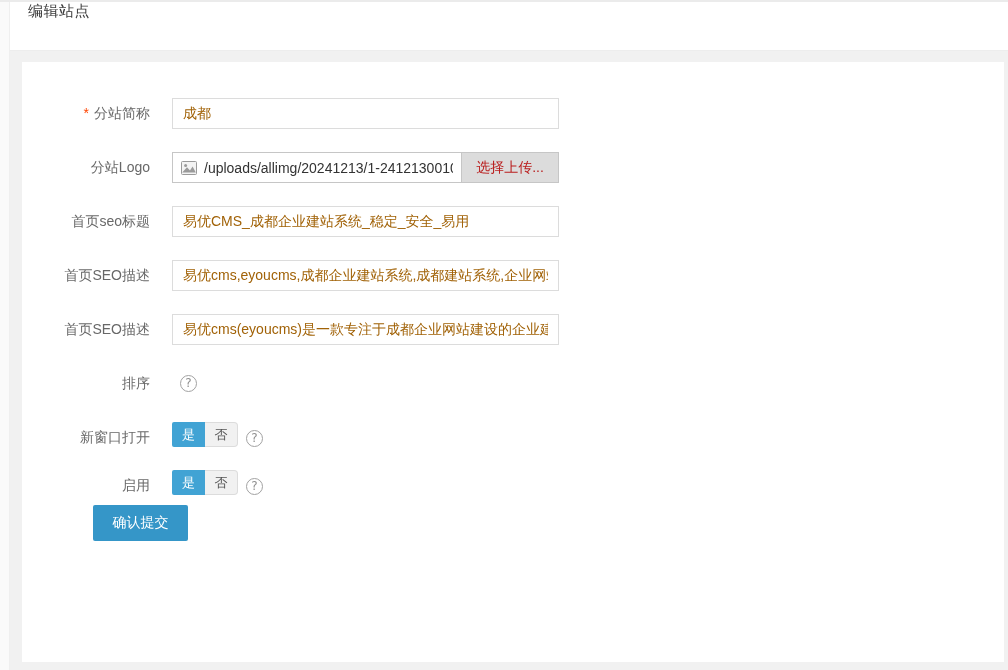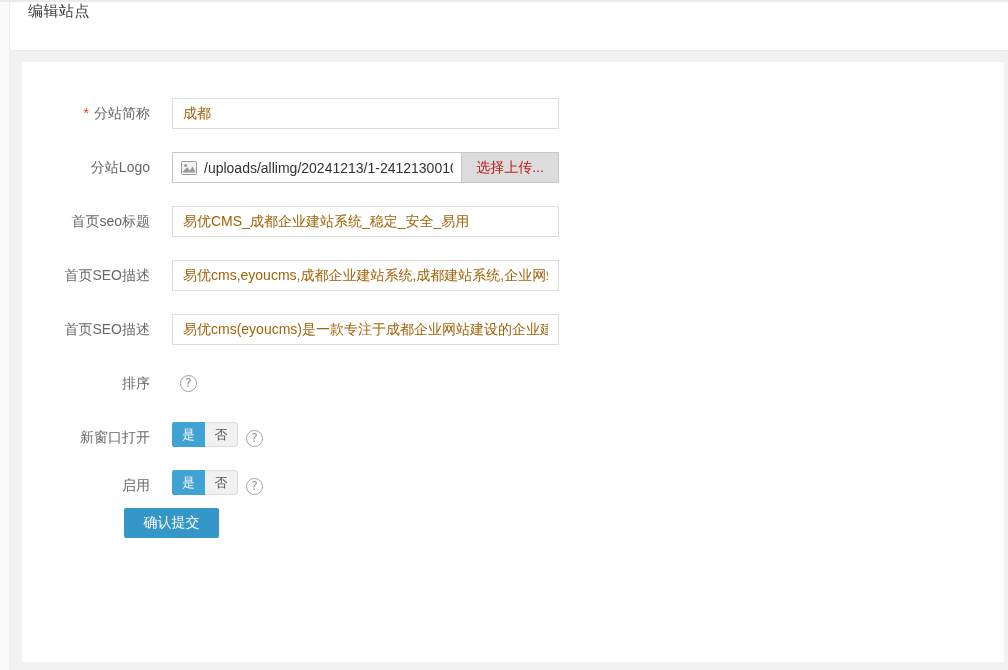--- a/index.html
+++ b/index.html
@@ -103,22 +103,22 @@
   }
   .help-icon {
     width: 17px; height: 17px; flex: none;
     margin-left: 8px;
     border: 1px solid #a2a2a2; border-radius: 50%;
     color: #8f8f8f; font-size: 12px; line-height: 15px;
     display: flex; align-items: center; justify-content: center;
     font-family: "DejaVu Sans", sans-serif;
   }
   .submit-btn {
-    margin-left: 102px;
-    width: 95px; height: 30px;
+    margin-left: 71px;
+    width: 95px; height: 36px;
     background: #3596c8; color: #ffffff;
     border: none; border-radius: 2px;
     font-size: 14px;
     cursor: pointer;
     font-family: "Liberation Sans", "DejaVu Sans", sans-serif;
   }
   .img-icon { flex: none; display: inline-flex; }
 </style>
 </head>
 <body>

